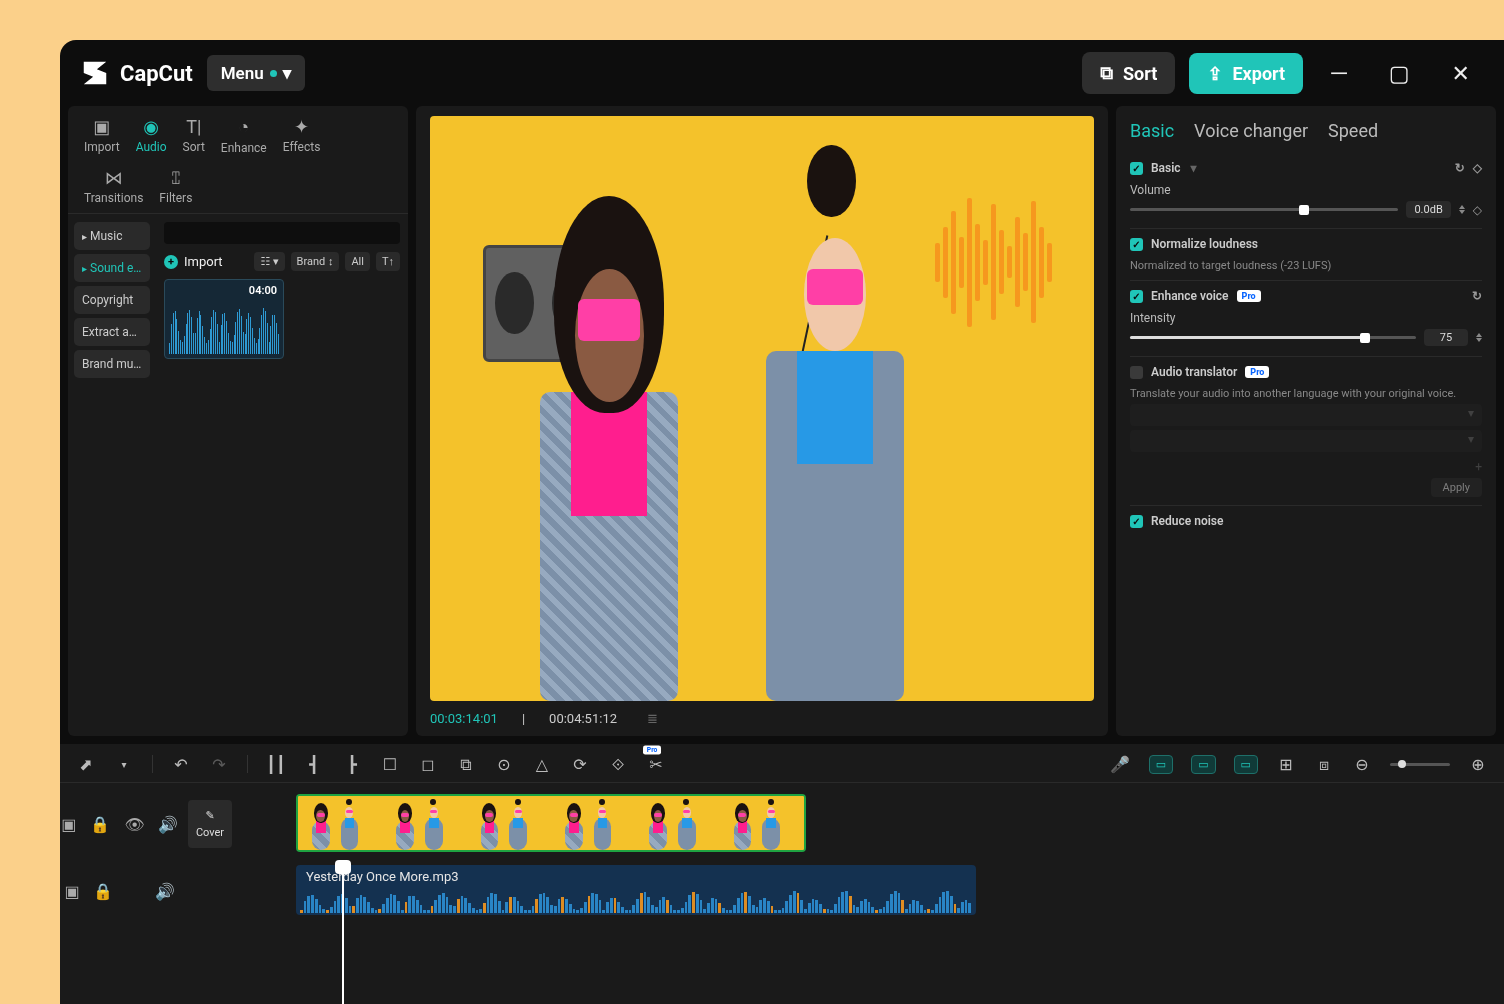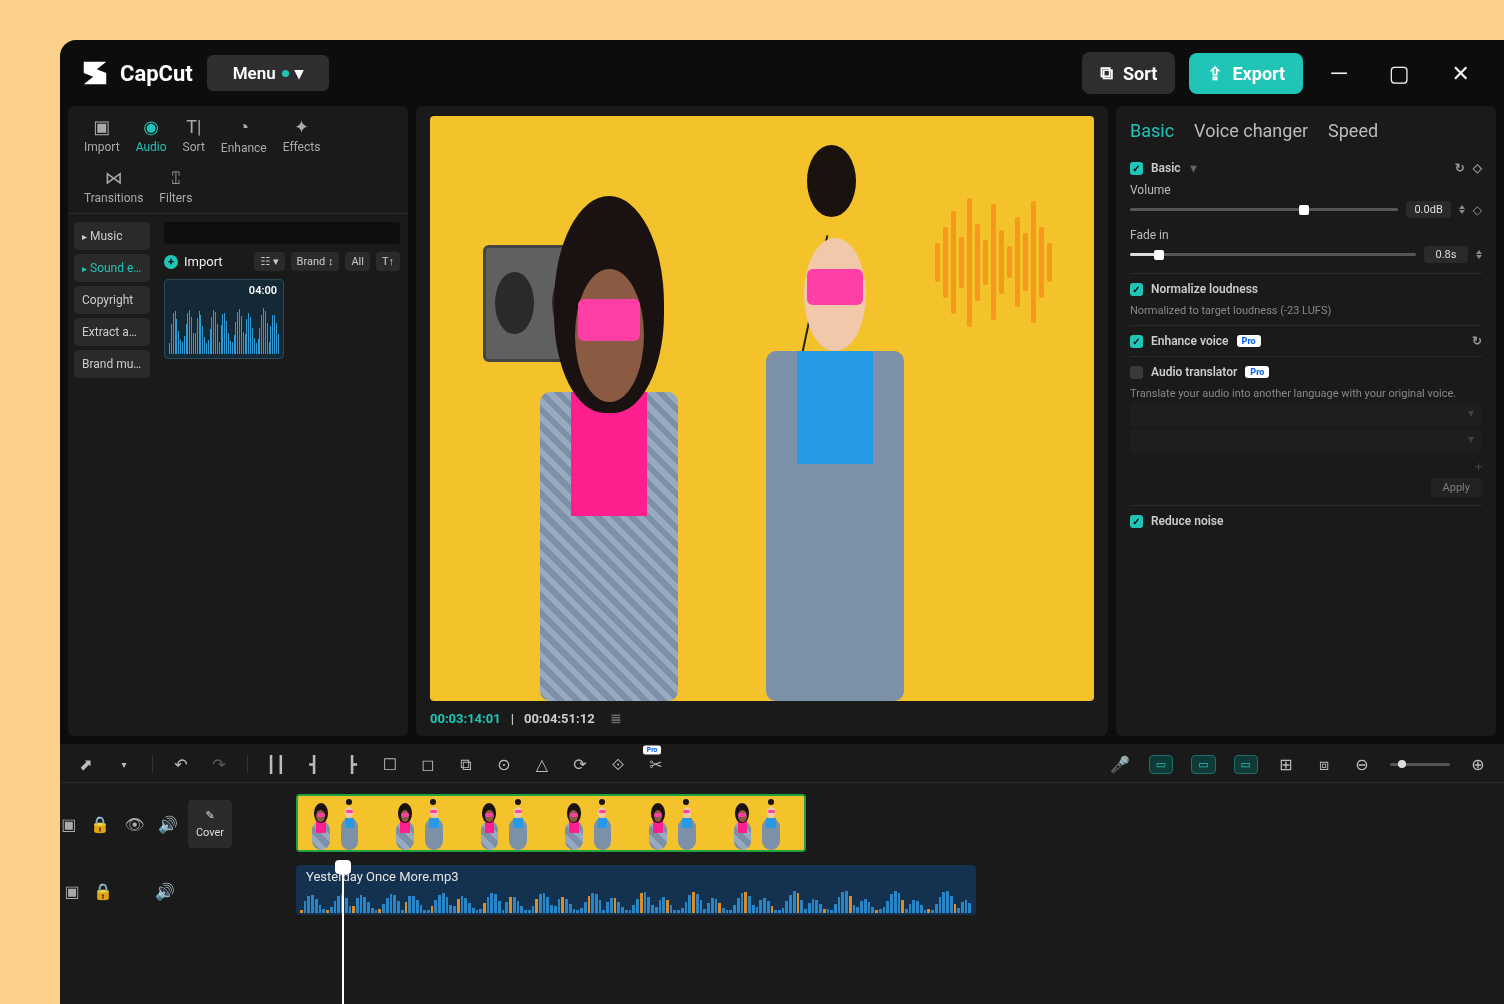--- a/index.html
+++ b/index.html
@@ -2,21 +2,21 @@
 <html><head>
 <meta charset="utf-8">
 <style>
 * { margin: 0; padding: 0; box-sizing: border-box; font-family: -apple-system, BlinkMacSystemFont, 'Segoe UI', Roboto, sans-serif; }
 body { background: #fbd08a; width: 1504px; height: 1004px; overflow: hidden; padding: 40px 0 0 60px; }
 .app-window { width: 1444px; height: 964px; background: #0d0d0d; border-radius: 16px 0 0 0; overflow: hidden; display: flex; flex-direction: column; }
 .titlebar { display: flex; align-items: center; padding: 12px 20px; gap: 14px; }
 .brand { display: flex; align-items: center; gap: 10px; color: #fff; font-weight: 700; font-size: 22px; }
 .brand-logo { width: 30px; height: 30px; position: relative; }
 .brand-logo svg { width: 100%; height: 100%; }
-.menu-btn { background: #2e2e2e; border: none; color: #fff; padding: 8px 26px; border-radius: 6px; font-size: 17px; font-weight: 600; display: flex; align-items: center; gap: 6px; cursor: pointer; }
+.menu-btn { background: #2e2e2e; border: none; color: #fff; padding: 8px 14px; border-radius: 6px; font-size: 17px; font-weight: 600; display: flex; align-items: center; gap: 6px; cursor: pointer; }
 .menu-btn .dot { width: 7px; height: 7px; border-radius: 50%; background: #20c5b8; }
 .spacer { flex: 1; }
 .share-btn { background: #2e2e2e; border: none; color: #fff; padding: 10px 18px; border-radius: 8px; font-size: 18px; font-weight: 700; display: flex; align-items: center; gap: 10px; cursor: pointer; }
 .export-btn { background: #20c5b8; border: none; color: #fff; padding: 10px 18px; border-radius: 8px; font-size: 18px; font-weight: 700; display: flex; align-items: center; gap: 10px; cursor: pointer; }
 .win-control { color: #eee; font-size: 22px; padding: 6px 14px; cursor: pointer; }
 .top-panels { display: flex; gap: 8px; padding: 0 8px 8px 8px; flex: 1; min-height: 0; }
 .media-panel { width: 340px; background: #1a1a1a; border-radius: 6px; display: flex; flex-direction: column; overflow: hidden; }
 .media-tabs { display: flex; gap: 0px; padding: 6px 8px 0 8px; border-bottom: 1px solid #2a2a2a; flex-wrap: wrap; }
 .media-tab { display: flex; flex-direction: column; align-items: center; gap: 3px; padding: 4px 8px 8px; color: #aaa; font-size: 12px; cursor: pointer; }
 .media-tab.active { color: #20c5b8; }
@@ -55,21 +55,21 @@
 .boombox::before { left:8%; } .boombox::after { right:8%; }
 .p2 { left: 48%; bottom: 0; width: 26%; height: 88%; }
 .p2 .hair2 { position: absolute; top: -8%; left: 34%; width: 28%; height: 14%; background: #1a120f; border-radius: 50%; }
 .p2 .face2 { position: absolute; top: 10%; left: 32%; width: 36%; height: 22%; background: #f1c8aa; border-radius: 50%; }
 .p2 .glasses2 { position: absolute; top: 16%; left: 34%; width: 32%; height: 7%; background: #ff3fa6; border-radius: 6px; }
 .p2 .body2 { position: absolute; top: 32%; left: 10%; width: 80%; height: 68%; background:#7c90a8; border-radius: 10px; }
 .p2 .top2b { position: absolute; top: 32%; left: 28%; width: 44%; height: 22%; background: #2799e6; }
 .mic { position:absolute; left:56%; top:20%; width:2px; height:40%; background:#222; transform:rotate(12deg); }
 .soundwave { position: absolute; right: 2%; top: 14%; width: 22%; height: 22%; display: flex; align-items: center; gap: 3px; }
 .soundwave span { width: 5px; background: #f6981e; border-radius: 2px; }
-.player-bottom { display: flex; align-items: center; gap: 10px; color: #ccc; font-size: 13px; font-weight: bold; }
+.player-bottom { display: flex; align-items: center; gap: 24px; color: #ccc; font-size: 13px; }
 .tc-current { color: #20c5b8; }
 .props-panel { width: 380px; background: #1a1a1a; border-radius: 6px; display: flex; flex-direction: column; padding: 6px 0; overflow: hidden; }
 .props-tabs { display: flex; gap: 20px; padding: 8px 14px 10px; font-size: 18px; }
 .props-tab { color: #bbb; cursor: pointer; }
 .props-tab.active { color: #20c5b8; }
 .props-body { flex: 1; overflow-y: auto; padding: 4px 14px 10px; font-size: 12px; color: #ccc; }
 .section-header { display: flex; align-items: center; gap: 8px; margin: 6px 0 8px; font-weight: 600; }
 .chk { width: 13px; height: 13px; border-radius: 3px; background: #20c5b8; display: inline-flex; align-items: center; justify-content: center; color: #0a0a0a; font-size: 10px; font-weight: 900; }
 .chk.off { background: #3a3a3a; }
 .prop-row { display: flex; flex-direction: column; gap: 4px; margin-bottom: 10px; }
@@ -346,51 +346,51 @@
               </div>
             <div class="valbox">0.0dB</div>
             <div class="stepper">
                 <span class="up"></span>
                 <span class="down"></span>
               </div>
             <span class="reset-ico">◇</span>
           </div>
         </div>
 
-        <div class="prop-row">
-          <div class="label">Fade in</div>
-          <div class="slider-line">
-            <div class="slider">
-                <div class="slider-track-full"></div>
-                <div class="slider-track-fill" style="width:10%"></div>
-                <div class="slider-thumb" style="left:10%"></div>
-              </div>
-            <div class="valbox">0.8s</div>
-            <div class="stepper">
-                <span class="up"></span>
-                <span class="down"></span>
-              </div>
-          </div>
-        </div>
 
 
         <div class="hr"></div>
         <div class="section-header">
           <span class="chk">✓</span>
           <span>Normalize loudness</span>
         </div>
         <div class="subtle">Normalized to target loudness (-23 LUFS)</div>
 
         <div class="hr"></div>
         <div class="section-header">
           <span class="chk">✓</span>
           <span>Enhance voice</span>
           <span class="pro-tag">Pro</span>
           <span style="flex:1"></span>
           <span class="reset-ico">↻</span>
+        </div>
+        <div class="prop-row">
+          <div class="label">Intensity</div>
+          <div class="slider-line">
+            <div class="slider">
+                <div class="slider-track-full"></div>
+                <div class="slider-track-fill" style="width:82%"></div>
+                <div class="slider-thumb" style="left:82%"></div>
+              </div>
+            <div class="valbox">75</div>
+            <div class="stepper">
+                <span class="up"></span>
+                <span class="down"></span>
+              </div>
+          </div>
         </div>
 
         <div class="hr"></div>
         <div class="section-header">
           <span class="chk off"></span>
           <span>Audio translator</span>
           <span class="pro-tag">Pro</span>
         </div>
         <div class="subtle">Translate your audio into another language with your original voice.</div>
         <div class="translator-block">

